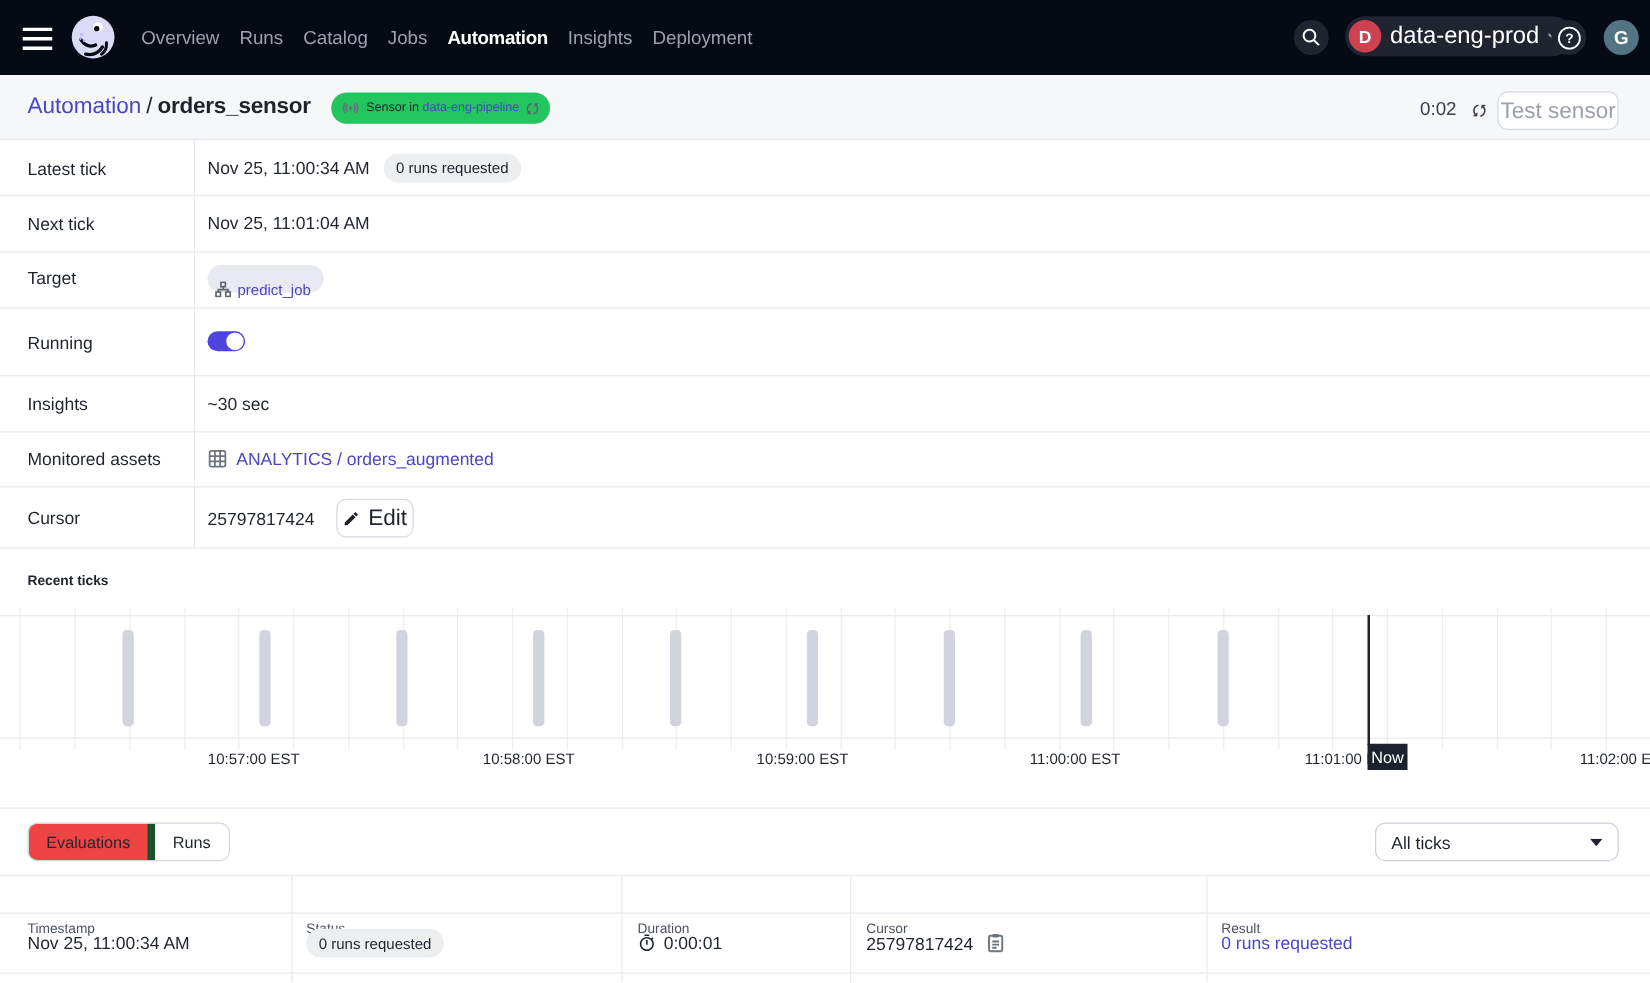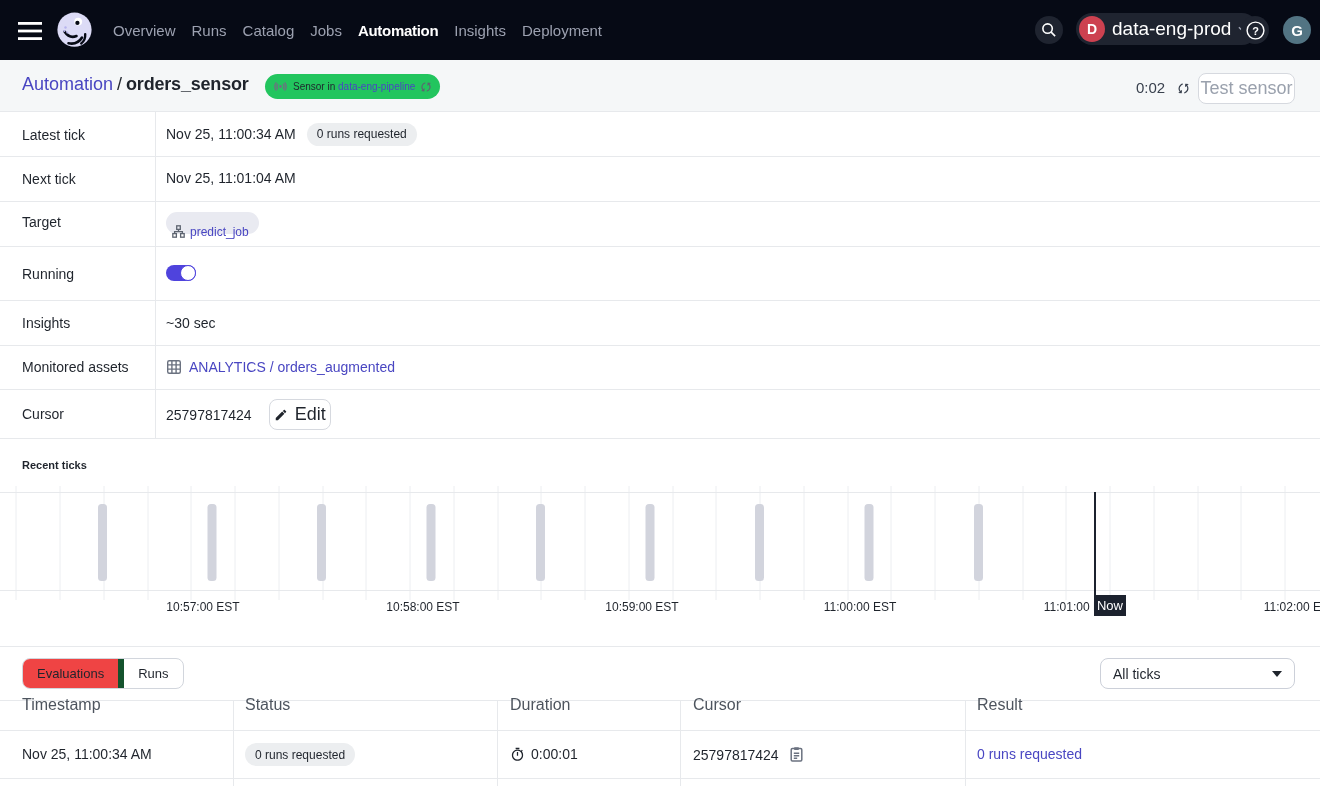--- a/index.html
+++ b/index.html
@@ -37,21 +37,21 @@
 .toggle .knob { position:absolute; right:0px; top:0px; width:16px; height:16px; border-radius:50%; background:#fff; border:1px solid #4f43dd; }
 
 
 .recenthead { position:absolute; left:22px; top:459px; font-size:11px; font-weight:700; color:#1f242c; }
 
 
 .seg { position:absolute; left:22px; top:658px; height:31px; display:flex; border:1px solid #d2d6dd; border-radius:8px; overflow:hidden; background:#fff; }
 .seg div { display:flex; align-items:center; padding:0 14px; font-size:13px; color:#1f242c; }
 .seg .on { background:#ef4444; border-right:6px solid #14532d; }
 .dropdown { position:absolute; left:1100px; top:658px; width:195px; height:31px; border:1px solid #ccd0d9; border-radius:8px; background:#fff; display:flex; align-items:center; padding:0 12px; font-size:14px; color:#1f242c; }
-.th { position:absolute; top:696px; font-size:16px; color:#4d545e; }
+.th { position:absolute; top:737px; font-size:11px; color:#4d545e; }
 .td { position:absolute; top:746px; font-size:14px; color:#1f242c; display:flex; align-items:center; }
 .colline { position:absolute; top:700px; width:1px; height:86px; background:#e7e9ec; }
 </style>
 </head>
 <body>
 
 <div class="nav">
   <svg class="abs" style="left:18px;top:22px" width="24" height="18" viewBox="0 0 24 18">
     <rect x="0" y="0" width="24" height="2.8" fill="#fff"></rect>
     <rect x="0" y="7.6" width="24" height="2.8" fill="#fff"></rect>

